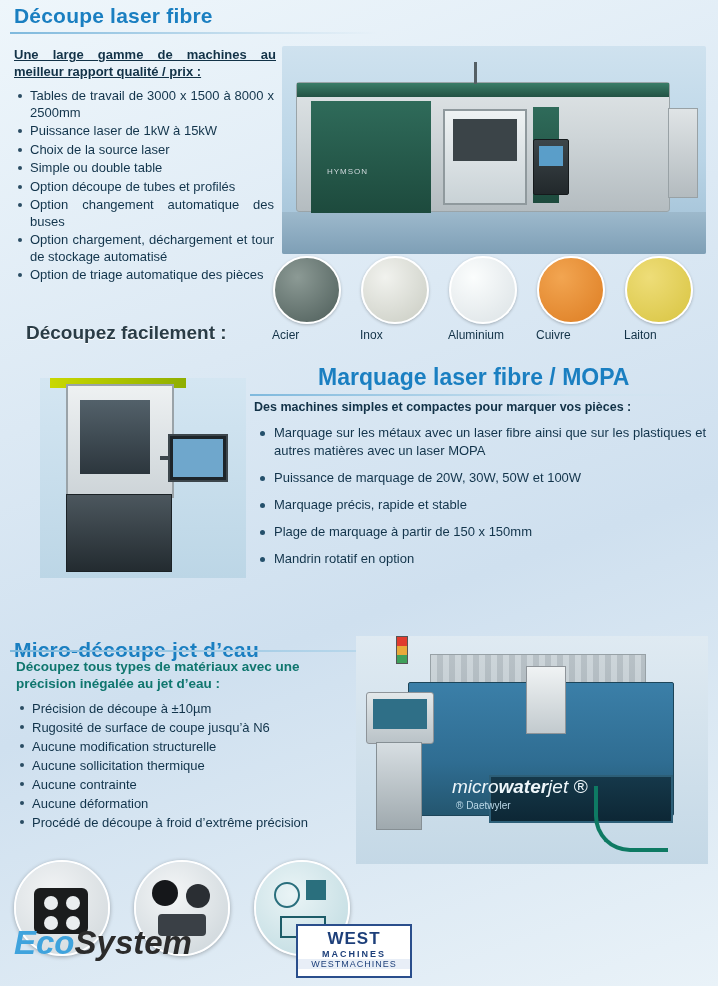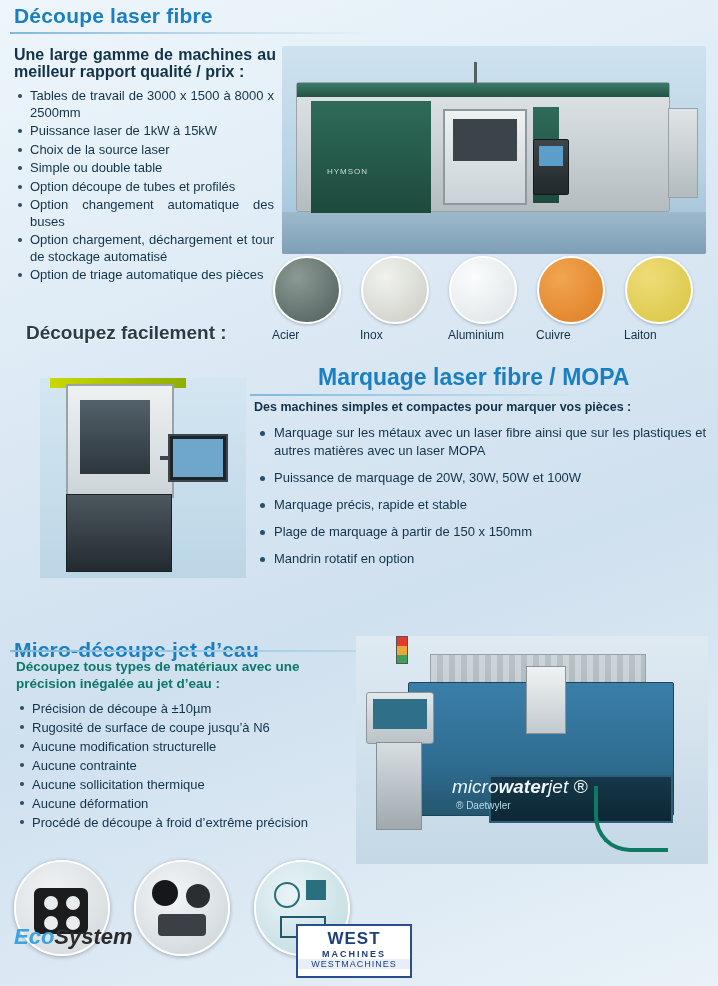--- a/index.html
+++ b/index.html
@@ -19,22 +19,23 @@
     letter-spacing:.2px;
   }
   .rule{height:2px;background:linear-gradient(90deg,#7fb9dd,#cfe3f0 70%,rgba(255,255,255,0));}
 
   
   #sec-laser{position:absolute;left:0;top:0;width:718px;height:352px;}
   #sec-laser .title{position:absolute;left:14px;top:4px;}
   #sec-laser .titlerule{position:absolute;left:10px;top:32px;width:368px;}
   .intro1{
     position:absolute;left:14px;top:46px;width:262px;
-    font-size:16px;font-weight:bold;line-height:17px;color:#123247;
+    font-size:13px;font-weight:bold;line-height:17px;color:#123247;
     text-align:justify;
+    text-decoration:underline;
   }
   ul.bul{margin:0;padding:0;list-style:none;}
   ul.bul li{
     position:relative;padding-left:14px;margin-bottom:2px;
     font-size:13px;line-height:16.5px;color:#12344b;text-align:justify;
   }
   ul.bul li:before{
     content:"";position:absolute;left:2px;top:6px;width:4px;height:4px;
     border-radius:50%;background:#2a4c63;
   }
@@ -184,21 +185,21 @@
   #water-photo .wmsub{position:absolute;left:100px;top:164px;font-size:10px;color:#bcd9e8;}
 
   
   #samples{position:absolute;left:10px;top:238px;width:344px;height:96px;}
   .samp{position:absolute;width:92px;height:92px;border-radius:50%;border:2px solid #fff;
         box-shadow:0 1px 4px rgba(0,0,0,.3);overflow:hidden;}
   .samp .inner{position:absolute;left:0;top:0;right:0;bottom:0;}
 
   
   #footer{position:absolute;left:0;top:922px;width:718px;height:64px;}
-  #syslogo{position:absolute;left:14px;top:2px;font-size:22px;font-weight:bold;font-style:italic;}
+  #syslogo{position:absolute;left:14px;top:2px;font-size:33px;font-weight:bold;font-style:italic;}
   #syslogo .eco{color:#3fa3dd;}
   #syslogo .sys{color:#2b2b2b;}
   #westlogo{
     position:absolute;left:296px;top:2px;width:112px;height:50px;
     background:#fff;border:2px solid #2a4e8c;text-align:center;
   }
   #westlogo .w1{font-size:17px;font-weight:bold;color:#1d3f7a;letter-spacing:1px;margin-top:3px;}
   #westlogo .w2{font-size:9px;font-weight:bold;color:#1d3f7a;letter-spacing:2px;}
   #westlogo .w3{font-size:9px;color:#1d3f7a;letter-spacing:1px;background:#e8eef7;}
 </style>
@@ -296,22 +297,22 @@
 
   <div id="sec-water">
     <div class="sec-title" id="water-title">Micro-découpe jet d’eau</div>
     <div class="rule" id="water-rule"></div>
     <div id="water-intro">Découpez tous types de matériaux avec une précision inégalée au jet d’eau :</div>
 
     <ul class="bul" id="water-list">
       <li>Précision de découpe à ±10µm</li>
       <li>Rugosité de surface de coupe jusqu’à N6</li>
       <li>Aucune modification structurelle</li>
+      <li>Aucune sollicitation thermique</li>
       <li>Aucune contrainte</li>
-      <li>Aucune sollicitation thermique</li>
       <li>Aucune déformation</li>
       <li>Procédé de découpe à froid d’extrême précision</li>
     </ul>
 
     <div id="water-photo">
       <div class="light"></div>
       <div class="gantry">
           <div class="ganhatch"></div>
         </div>
       <div class="wbody">

